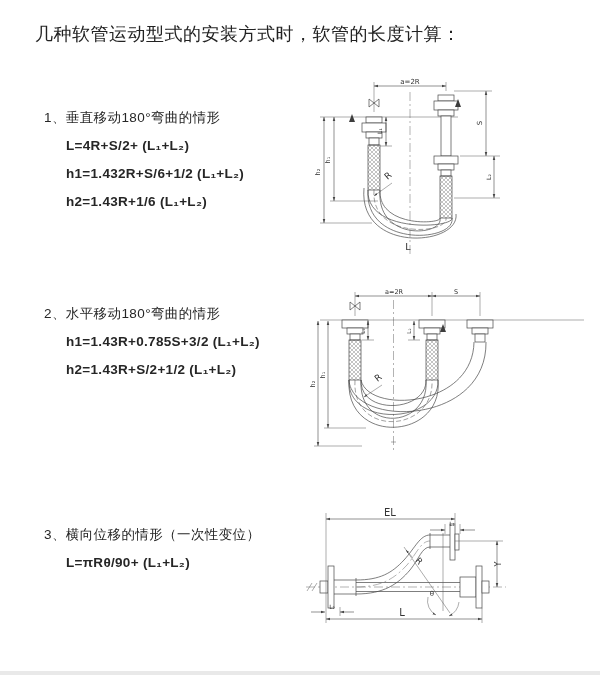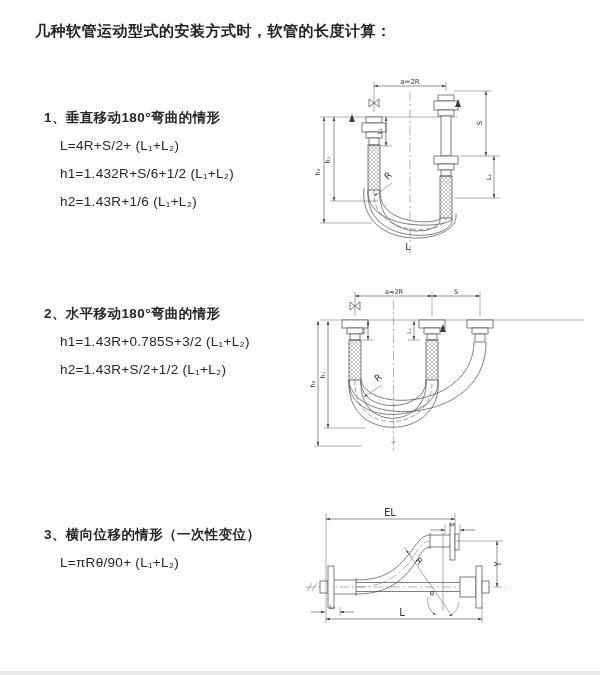--- a/index.html
+++ b/index.html
@@ -2,26 +2,26 @@
 <html><head>
 <meta charset="utf-8">
 <style>
   html,body{margin:0;padding:0;}
   body{
     width:600px;height:675px;position:relative;background:#ffffff;
     font-family:"Liberation Sans","DejaVu Sans",sans-serif;
     color:#2b2b2b;overflow:hidden;
   }
   .title{
-    position:absolute;left:35px;top:22px;font-size:15px;font-weight:bold;
+    position:absolute;left:35px;top:22px;font-size:18px;font-weight:normal;
     letter-spacing:.5px;color:#222;
   }
   .sec{position:absolute;left:44px;font-size:13.5px;line-height:28px;color:#262626;}
-  .sec-heading{font-weight:bold;letter-spacing:.4px;white-space:nowrap;}
-  .formula{margin-left:16px;letter-spacing:.3px;white-space:nowrap;font-weight:400;}
+  .sec-heading{font-weight:normal;letter-spacing:.4px;white-space:nowrap;}
+  .formula{margin-left:22px;letter-spacing:.3px;white-space:nowrap;font-weight:700;}
   #sec1{top:104px;} #sec2{top:300px;} #sec3{top:521px;}
   .diag{position:absolute;}
   #d1{left:308px;top:76px;} #d2{left:306px;top:280px;} #d3{left:298px;top:503px;}
   svg{overflow:visible;}
   svg text{font-family:"DejaVu Sans","Liberation Sans",sans-serif;fill:#333;}
   .ln{stroke:#474747;stroke-width:.7;fill:none;}
   .thin{stroke:#5a5a5a;stroke-width:.5;fill:none;}
   .dim{stroke:#474747;stroke-width:.6;fill:none;}
   .cl{stroke:#666;stroke-width:.5;fill:none;stroke-dasharray:9 3 2 3;}
   .hdash{stroke:#555;stroke-width:.55;fill:none;stroke-dasharray:5 2.5;}

